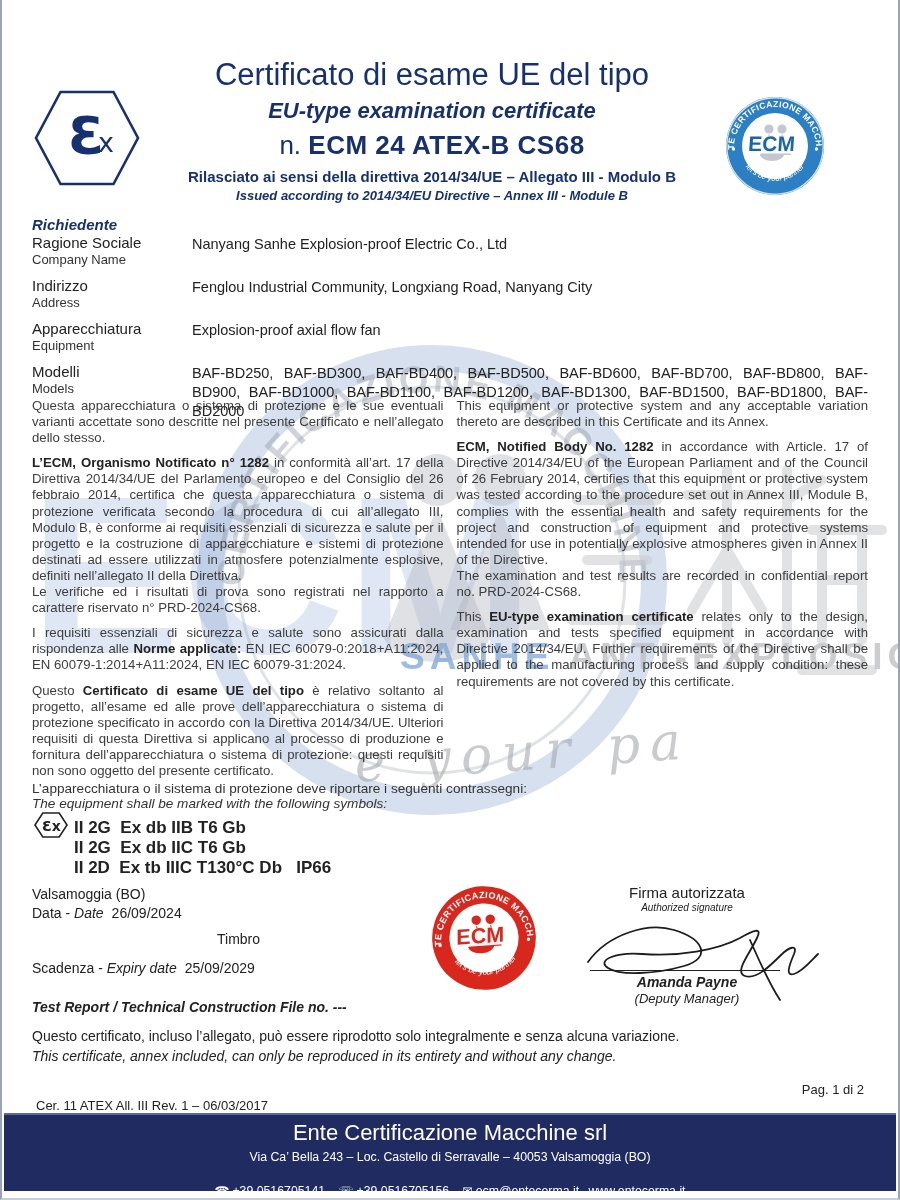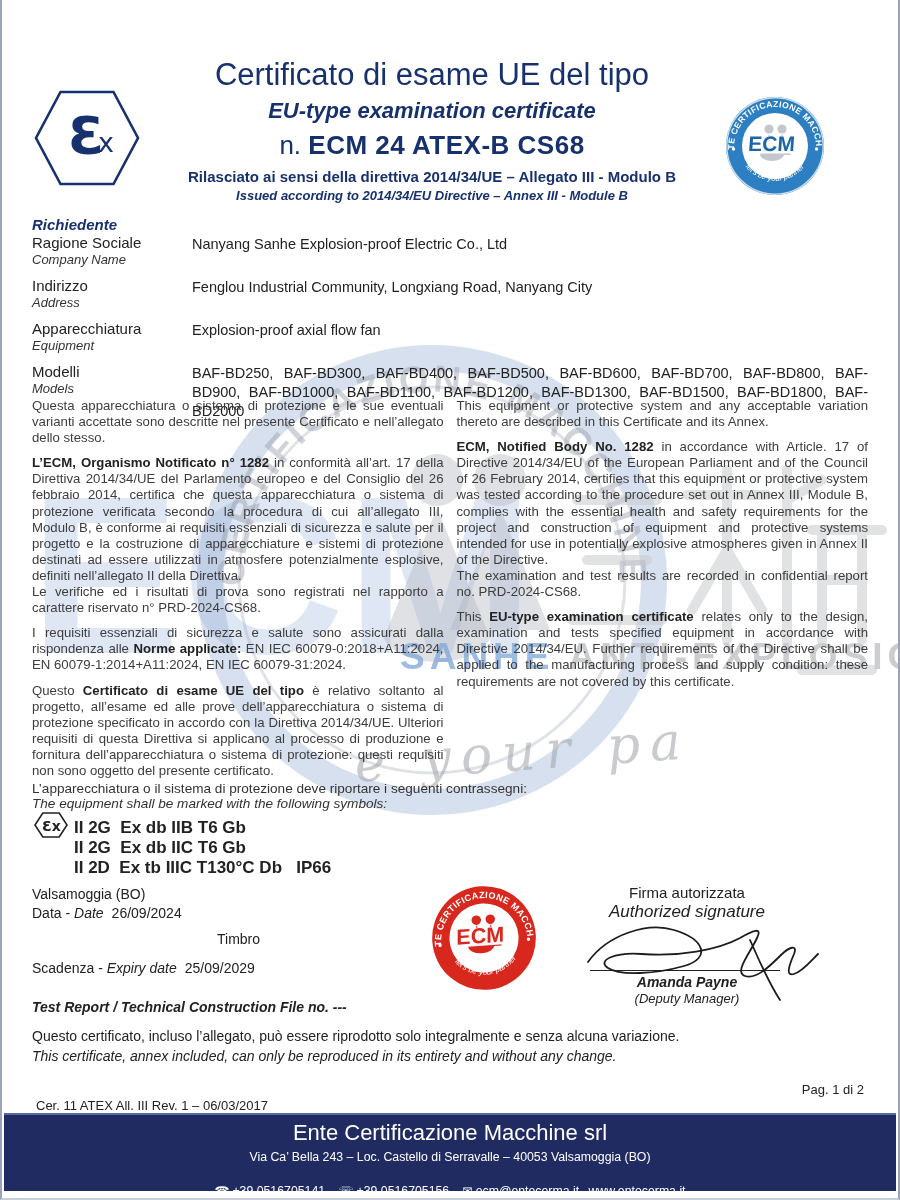--- a/index.html
+++ b/index.html
@@ -22,21 +22,21 @@
   .t4{font-size:15px;line-height:19px;font-weight:600;margin-top:7px;}
   .t5{font-size:13px;line-height:16px;font-weight:bold;font-style:italic;margin-top:2px;}
   .ex-big{position:absolute;left:32px;top:90px;}
   .ecm-logo{position:absolute;left:723px;top:96px;}
   
   .applicant{position:absolute;left:30px;top:216px;right:30px;}
   .sec-lab{color:#17306e;font-weight:bold;font-style:italic;font-size:15px;line-height:18px;}
   .sec-lab2{color:#17306e;font-weight:bold;font-style:italic;font-size:13px;line-height:16px;margin-bottom:4px;}
   .f-row{display:grid;grid-template-columns:160px 1fr;margin-bottom:9px;}
   .f-lab .it{font-size:15px;line-height:18px;color:#222;}
-  .f-lab .en{font-size:13px;line-height:16px;color:#333;font-style:italic;}
+  .f-lab .en{font-size:13px;line-height:16px;color:#333;}
   .f-val{font-size:14.5px;line-height:19px;color:#222;padding-top:1px;}
   .f-val.justify{text-align:justify;}
   
   .cols{position:absolute;left:30px;right:30px;top:398px;display:flex;gap:13px;}
   .col{width:50%;font-size:13.2px;line-height:16.1px;color:#3d3d3d;text-align:justify;}
   .col p{margin:0 0 9px 0;}
   .col p.cont{margin-top:-9px;}
   .col b{color:#222;}
   
   .mark-intro{position:absolute;left:30px;top:781px;font-size:13.6px;color:#333;}
@@ -47,21 +47,21 @@
   
   .sig{position:absolute;left:30px;right:30px;top:884px;height:112px;font-size:14px;color:#222;}
   .sig .place{position:absolute;left:0;top:2px;}
   .sig .dateline{position:absolute;left:0;top:21px;}
   .sig .timbro{position:absolute;left:185px;top:47px;}
   .sig .expiry{position:absolute;left:0;top:76px;}
   .sig i{font-style:italic;}
   .stamp{position:absolute;left:398px;top:0px;transform:rotate(-4deg);}
   .sig-right{position:absolute;left:530px;top:0;width:250px;text-align:center;}
   .firma{font-size:15px;color:#222;}
-  .auth{font-size:17px;font-style:italic;margin-top:1px;}
+  .auth{font-size:10px;font-style:italic;margin-top:1px;}
   .sig-scrawl{position:absolute;left:20px;top:26px;}
   .sig-line{position:absolute;left:28px;top:86px;width:190px;border-bottom:1.5px solid #222;}
   .sig-name{position:absolute;left:0;width:250px;top:90px;font-weight:bold;font-style:italic;font-size:14px;}
   .sig-role{position:absolute;left:0;width:250px;top:107px;font-style:italic;font-size:13px;}
   
   .testreport{position:absolute;left:30px;top:999px;font-size:14px;font-weight:bold;font-style:italic;color:#222;text-align:right;}
   .notice{position:absolute;left:30px;top:1026px;font-size:14px;color:#222;line-height:20px;}
   .notice .en{font-style:italic;}
   .pag{position:absolute;right:34px;top:1082px;font-size:13px;color:#222;}
   .docref{position:absolute;left:34px;top:1098px;font-size:13px;color:#222;}

